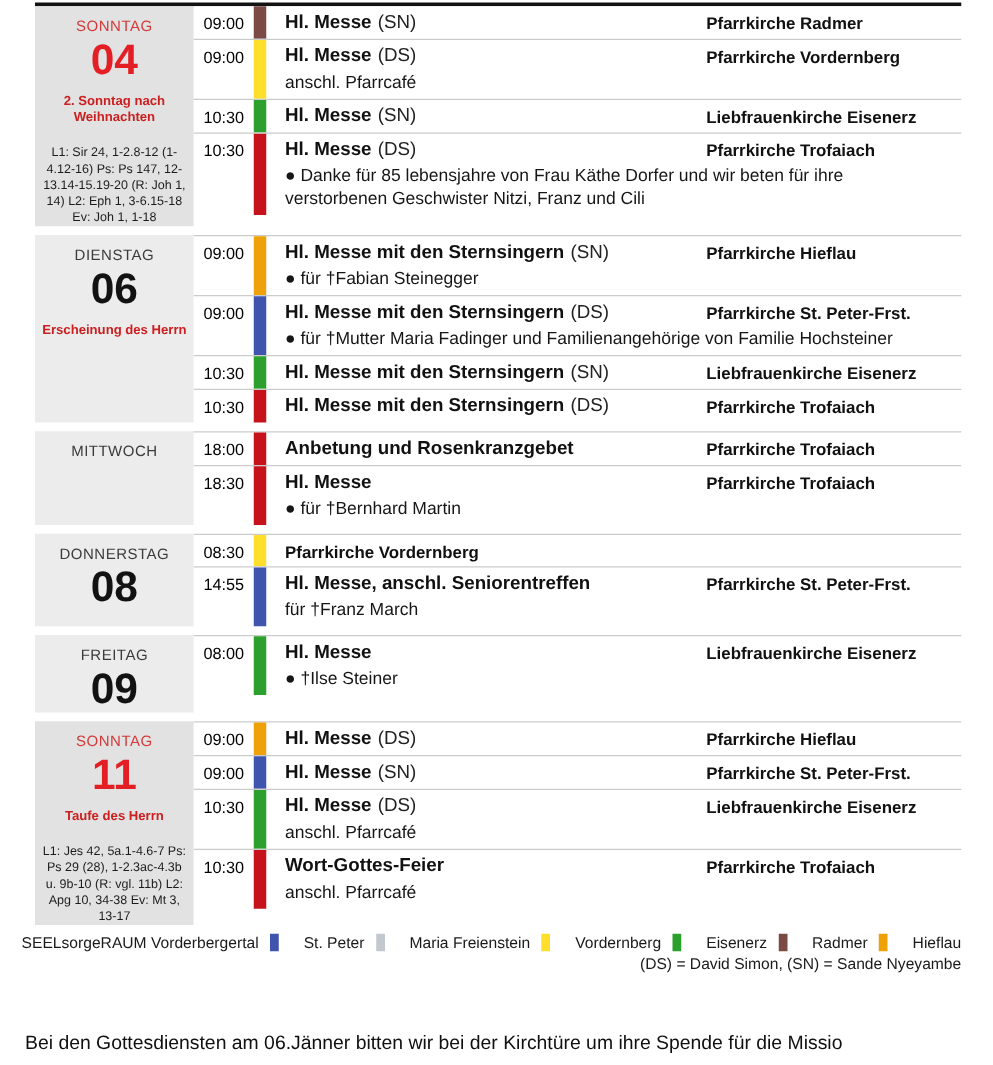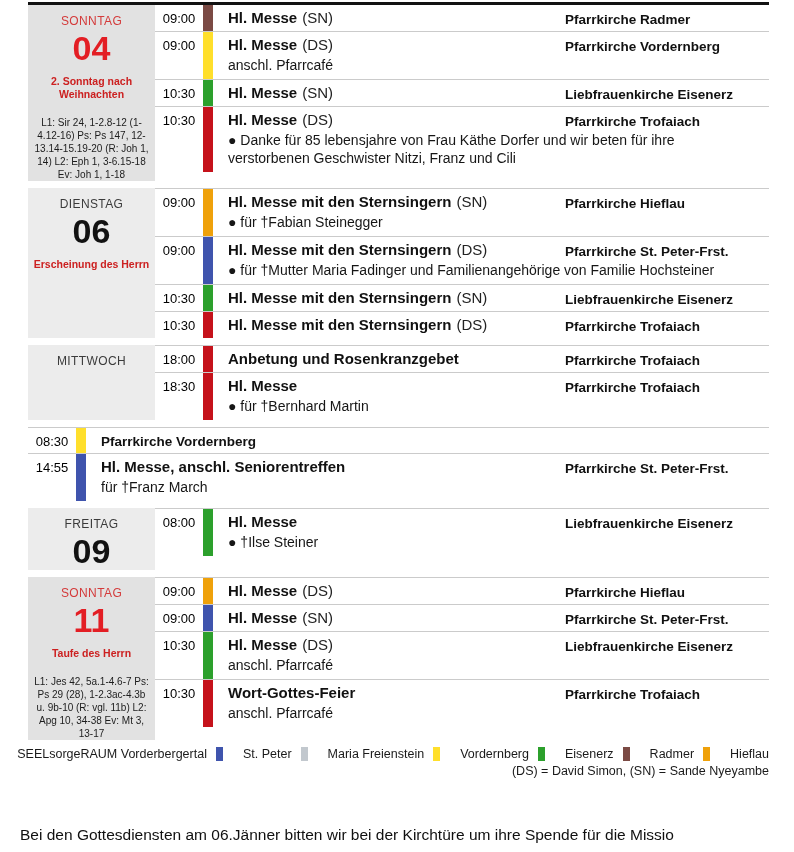--- a/index.html
+++ b/index.html
@@ -16,21 +16,21 @@
   .feast   { font-size:10.5px; font-weight:bold; color:#CC2020; margin-top:8px; line-height:13px; }
   .readings{ font-size:10px; color:#1C1C1C; margin-top:15px; line-height:13px; }
   .feast:empty, .readings:empty { display:none; }
 
   .rows { flex:1 1 auto; display:flex; flex-direction:column; background:#fff; }
   .row  { display:flex; border-top:1px solid #CBCBCB; }
   .section.first .row:first-child { border-top:none; }
   .time { flex:0 0 48px; text-align:center; font-size:13px; padding-top:6px; color:#000; }
   .bar  { flex:0 0 10px; }
   .main { flex:1 1 auto; padding:3px 4px 3px 15px; }
-  .topline { display:flex;align-items:center; }
+  .topline { display:flex; }
   .titlewrap { flex:1 1 auto; }
   .title  { font-weight:bold; font-size:15px; line-height:20px; }
   .suffix { font-size:15px; line-height:20px; color:#222; }
   .suffix:not(:empty){ margin-left:5px; }
   .church { flex:0 0 200px; font-size:13.5px; line-height:17px; padding-top:2px; color:#111;font-weight:bold; }
   .note   { font-size:14px; line-height:18px; color:#161616; max-width:528px; padding:1px 0 2px 0; }
   .note:empty { display:none; }
 
   .legend { margin:4px 0 0 28px; width:741px; }
   .legend-line1 { display:flex; justify-content:flex-end; align-items:center; gap:9px; }
@@ -181,20 +181,25 @@
               <div class="titlewrap"><span class="title">Hl. Messe</span><span class="suffix"></span></div>
               <div class="church">Pfarrkirche Trofaiach</div>
             </div>
           <div class="note">● für †Bernhard Martin</div>
         </div>
       </div>
     </div>
   </div>
 
   <div class="section">
+    <div class="daycol" style="background-color: rgb(236, 236, 236);">
+      <div class="dayname" style="color: rgb(59, 59, 59);">DONNERSTAG</div>
+      <div class="daynum" style="color: rgb(18, 18, 18);">08</div>
+
+    </div>
     <div class="rows">
       <div class="row">
         <div class="time">08:30</div>
         <div class="bar" style="background-color: rgb(255, 223, 43);"></div>
         <div class="main">
           <div class="topline">
               <div class="church">Pfarrkirche Vordernberg</div>
             </div>
 
         </div>

